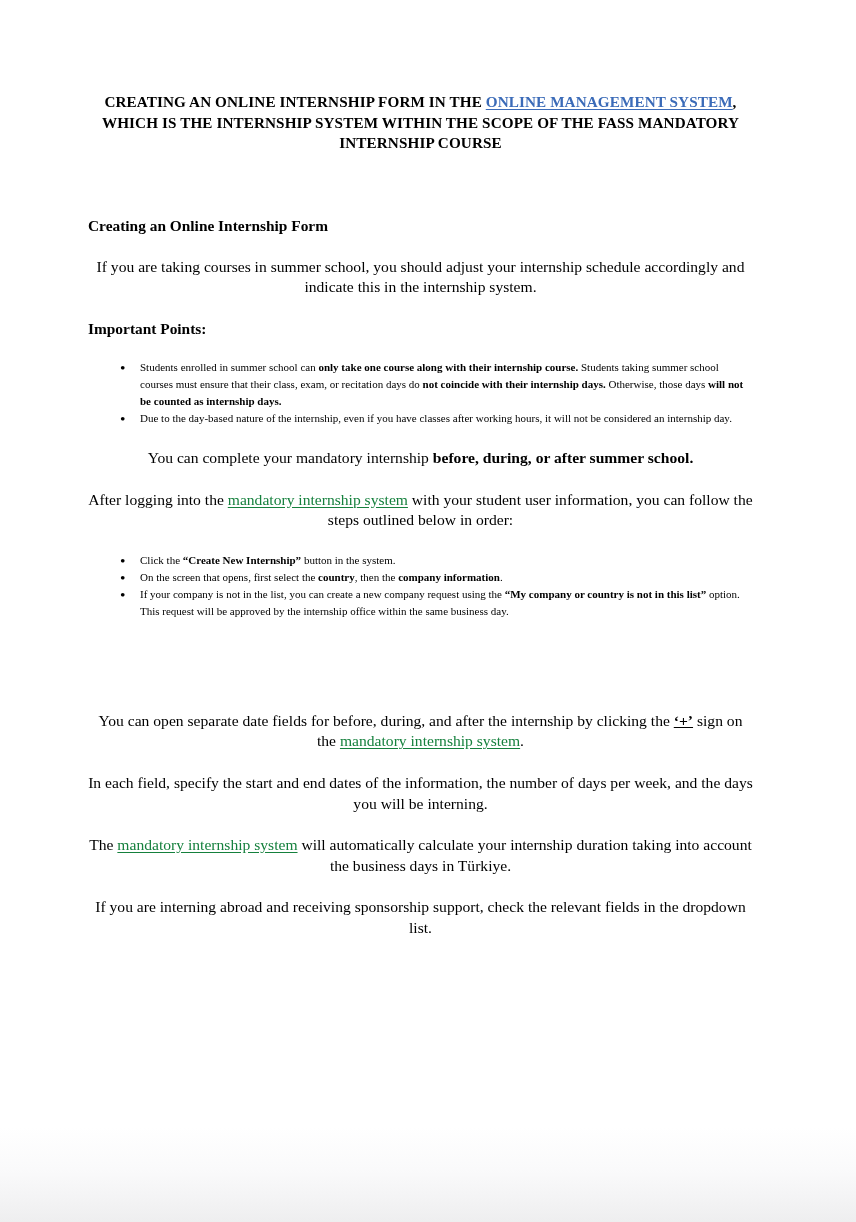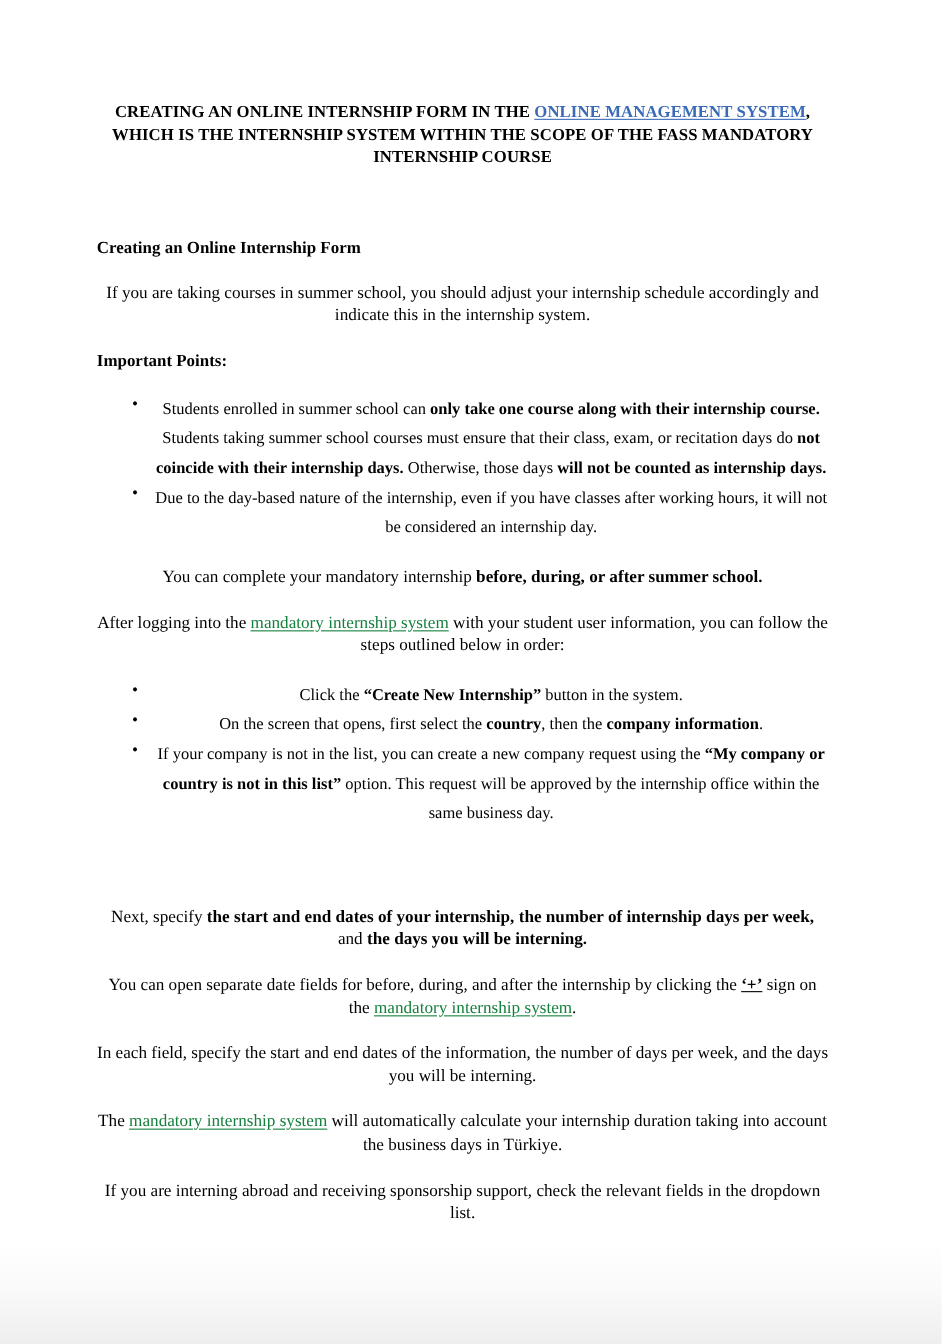--- a/index.html
+++ b/index.html
@@ -75,23 +75,22 @@
 
   ul.bullets {
     margin: 0;
     padding: 0;
     list-style: none;
   }
   ul.bullets > li {
     position: relative;
     margin: 0;
     padding-left: 52px;
-    font-size: 15px;
-    line-height: 27px;
-    text-align: center;
+    font-size: 11px;
+    line-height: 17px;
   }
   ul.bullets > li::before {
     content: "\2022";
     position: absolute;
     left: 32px;
     top: -0.5px;
     font-size: 15.6px;
     line-height: 20.6px;
   }
 
@@ -165,21 +164,20 @@
     <div class="sp-para-to-list"></div>
 
     <ul class="bullets">
       <li><span>Click the </span><b>“Create New Internship”</b><span> button in the system.</span><b></b><span></span></li>
       <li><span>On the screen that opens, first select the </span><b>country</b><span>, then the </span><b>company information</b><span>.</span></li>
       <li><span>If your company is not in the list, you can create a new company request using the </span><b>“My company or country is not in this list”</b><span> option. This request will be approved by the internship office within the same business day.</span><b></b><span></span></li>
     </ul>
 
     <div class="sp-list-to-gap"></div>
 
-    <p class="para"><span>Next, specify </span><b>the start and end dates of your internship, the number of internship days per week,</b><span> and </span><b>the days you will be interning.</b></p>
 
     <div class="sp-para-to-para"></div>
 
     <p class="para"><span>You can open separate date fields for before, during, and after the internship by clicking the </span><span class="plus-token">‘+’</span><span> sign on the </span><a href="#" class="doclink">mandatory internship system</a><span>.</span></p>
 
     <div class="sp-para-to-para"></div>
 
     <p class="para">In each field, specify the start and end dates of the information, the number of days per week, and the days you will be interning.</p>
 
     <div class="sp-para-to-para"></div>

